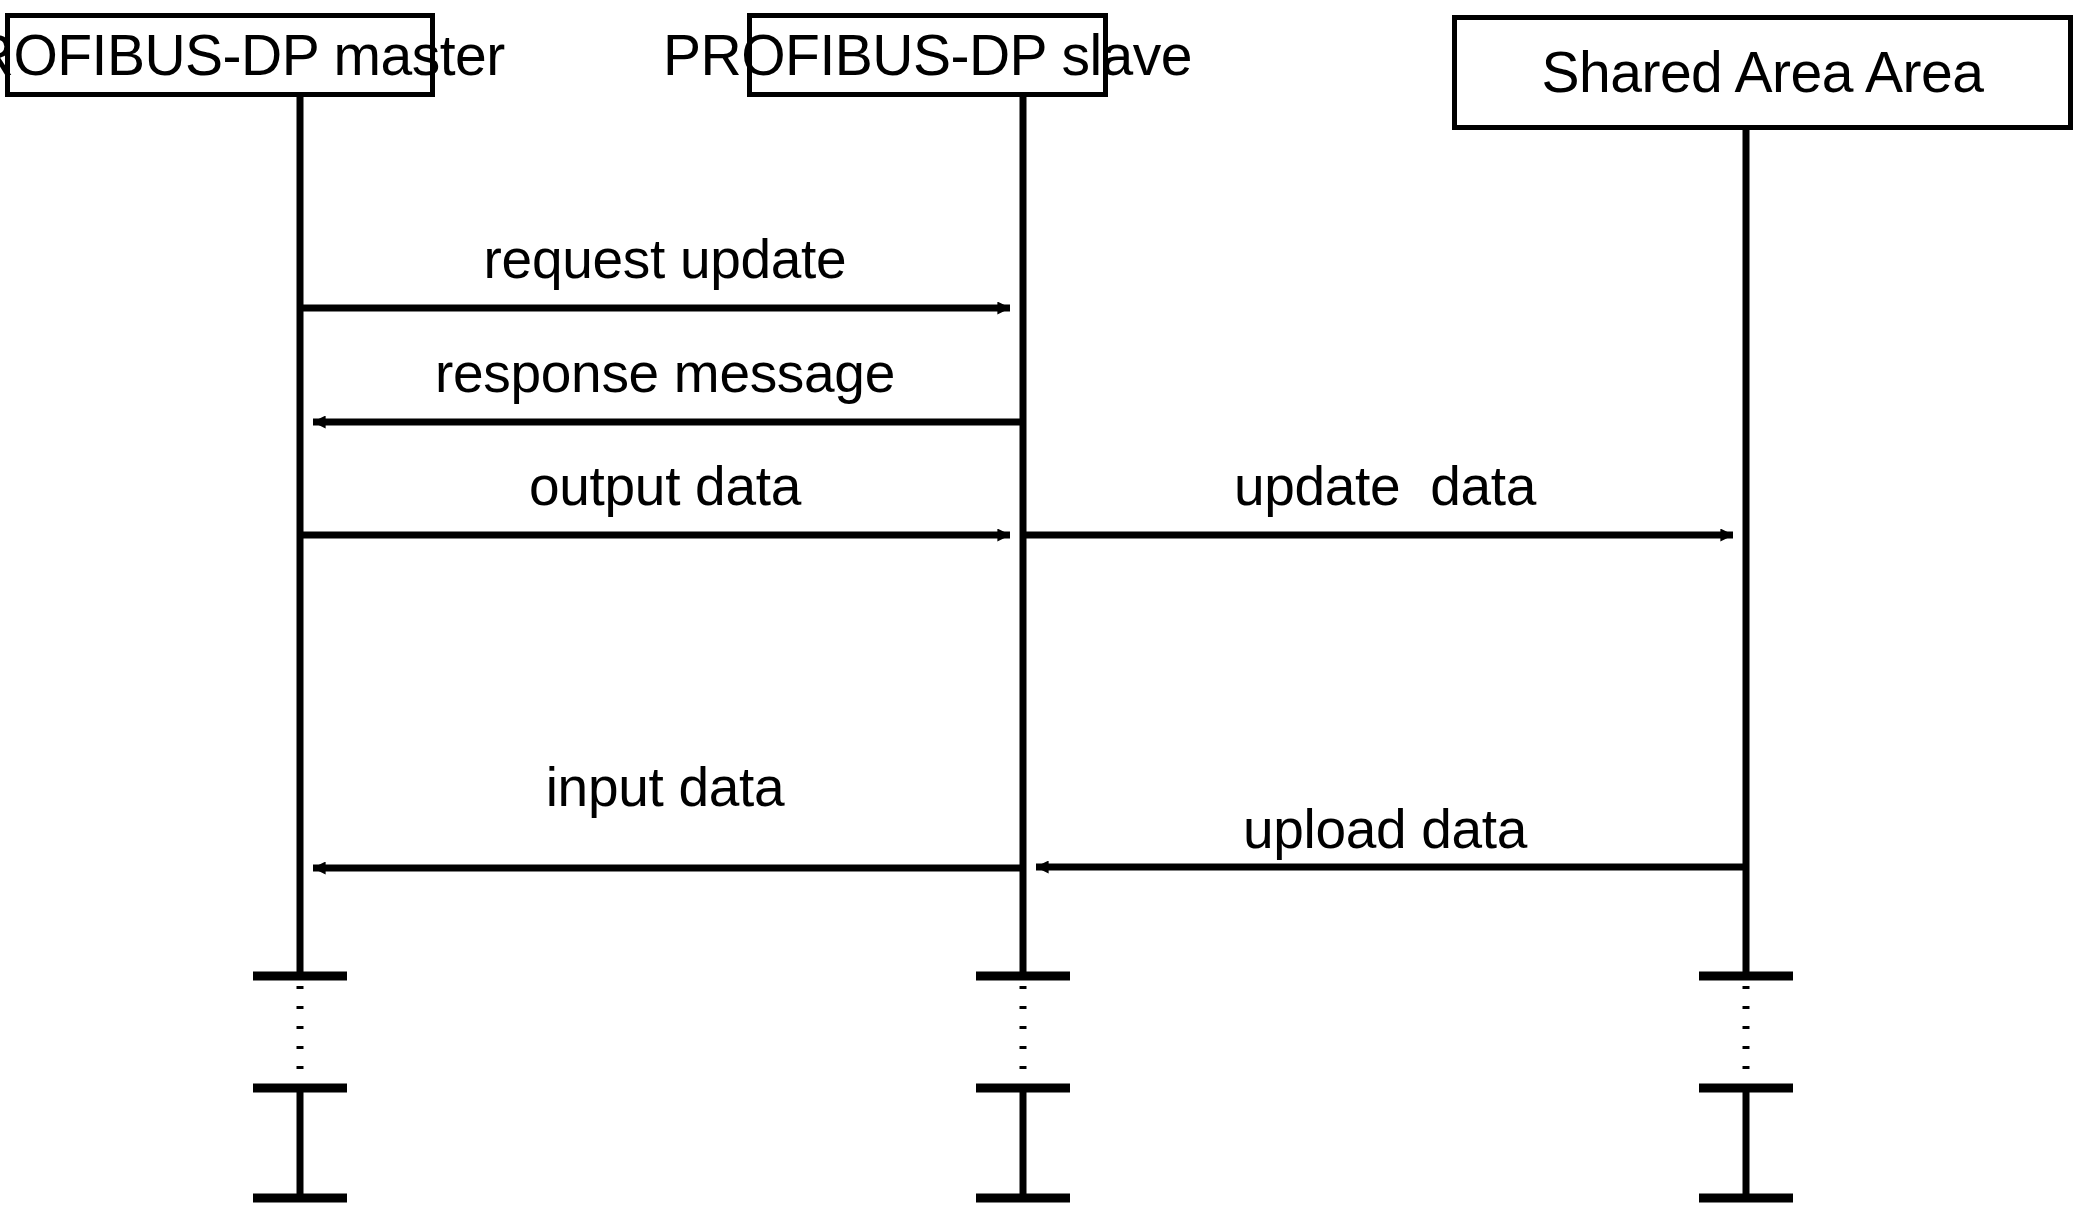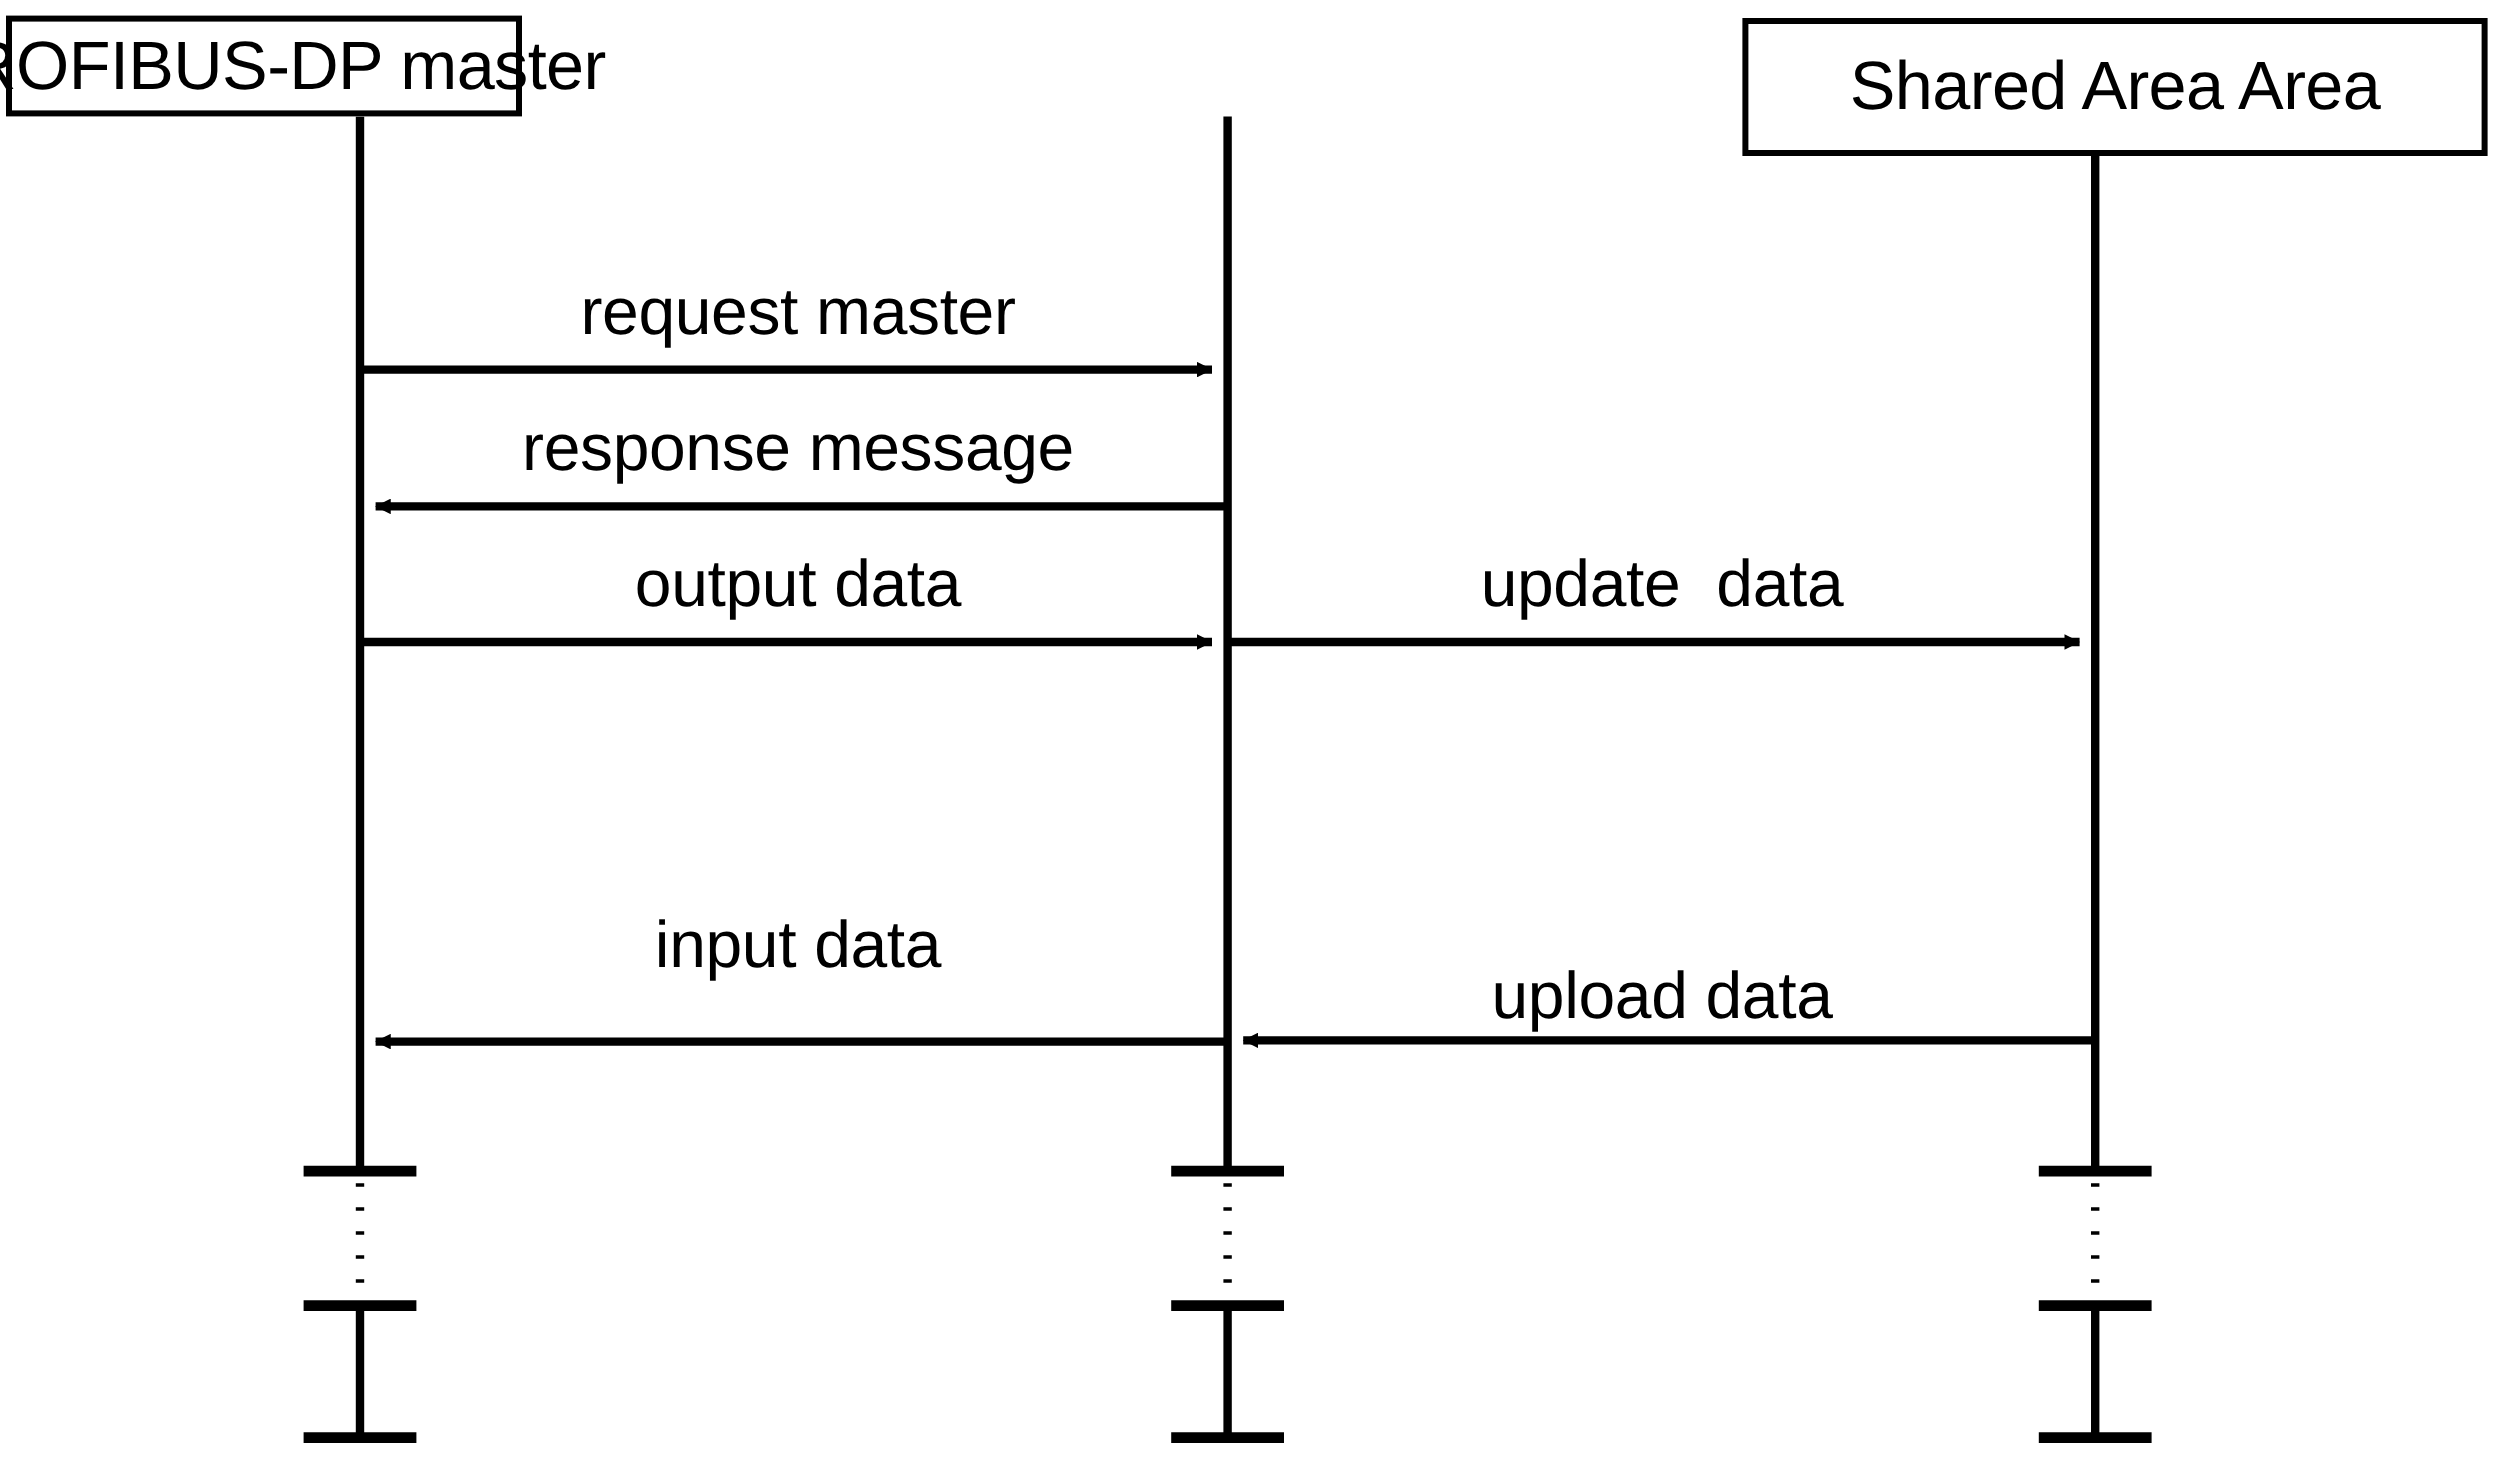--- a/index.html
+++ b/index.html
@@ -123,27 +123,30 @@
 
     <line x1="1023" y1="868" x2="313" y2="868" stroke="#000000" stroke-width="7" marker-end="url(#arrow-left)"></line>
 
     <line x1="1746" y1="867" x2="1036" y2="867" stroke="#000000" stroke-width="7" marker-end="url(#arrow-left)"></line>
   </svg>
 
   <div class="participant-box" style="left:5px; top:13px; width:430px; height:84px;">
     <span class="participant-label">PROFIBUS-DP master</span>
   </div>
 
+  <div class="participant-box" style="left:747px; top:13px; width:361px; height:84px;">
+    <span class="participant-label">PROFIBUS-DP slave</span>
+  </div>
 
   <div class="participant-box" style="left:1452px; top:15px; width:621px; height:115px;">
     <span class="participant-label">Shared Area Area</span>
   </div>
 
 
-  <div class="msg-label" style="left:365px; top:232px; width:600px;">request master</div>
+  <div class="msg-label" style="left:365px; top:232px; width:600px;">request update</div>
 
   <div class="msg-label" style="left:365px; top:346px; width:600px;">response message</div>
 
   <div class="msg-label" style="left:1085px; top:459px; width:600px;">update  data</div>
 
   <div class="msg-label" style="left:365px; top:459px; width:600px;">output data</div>
 
   <div class="msg-label" style="left:365px; top:760px; width:600px;text-align:center;">input data</div>
 
   <div class="msg-label" style="left:1085px; top:802px; width:600px;">upload data</div>

